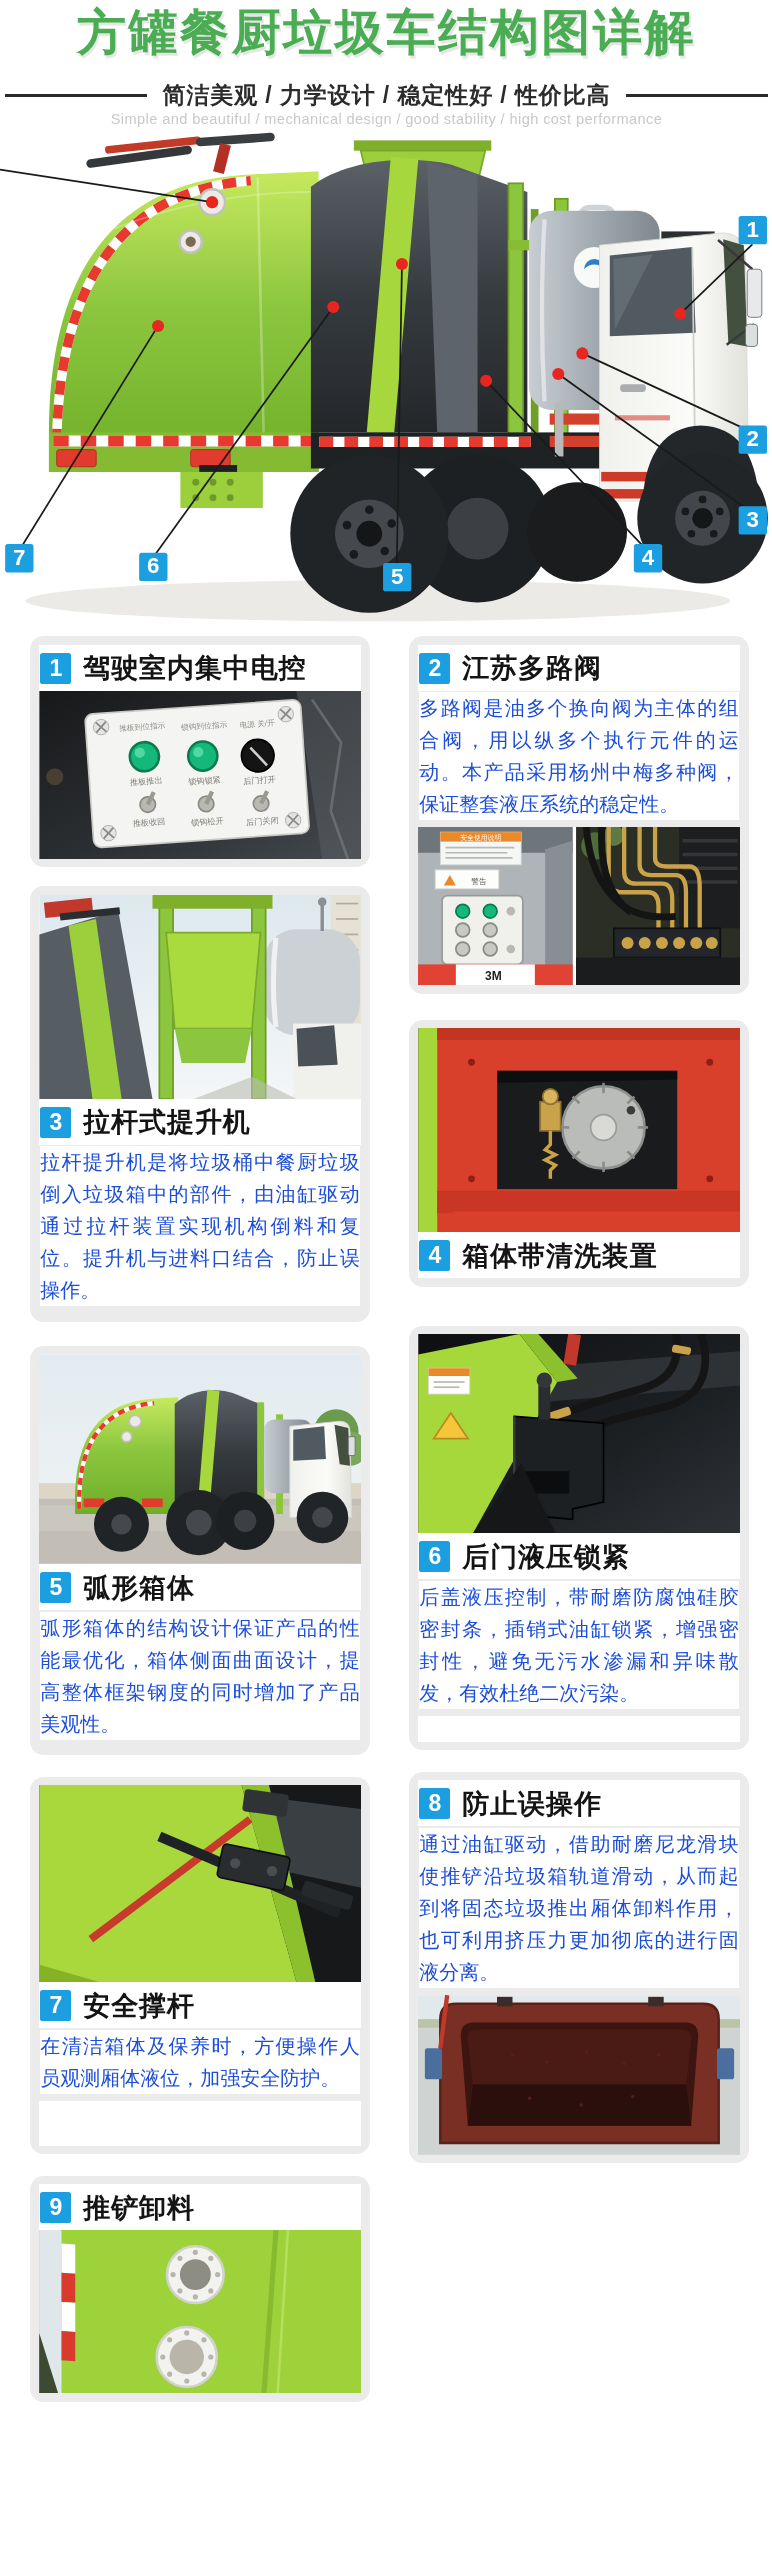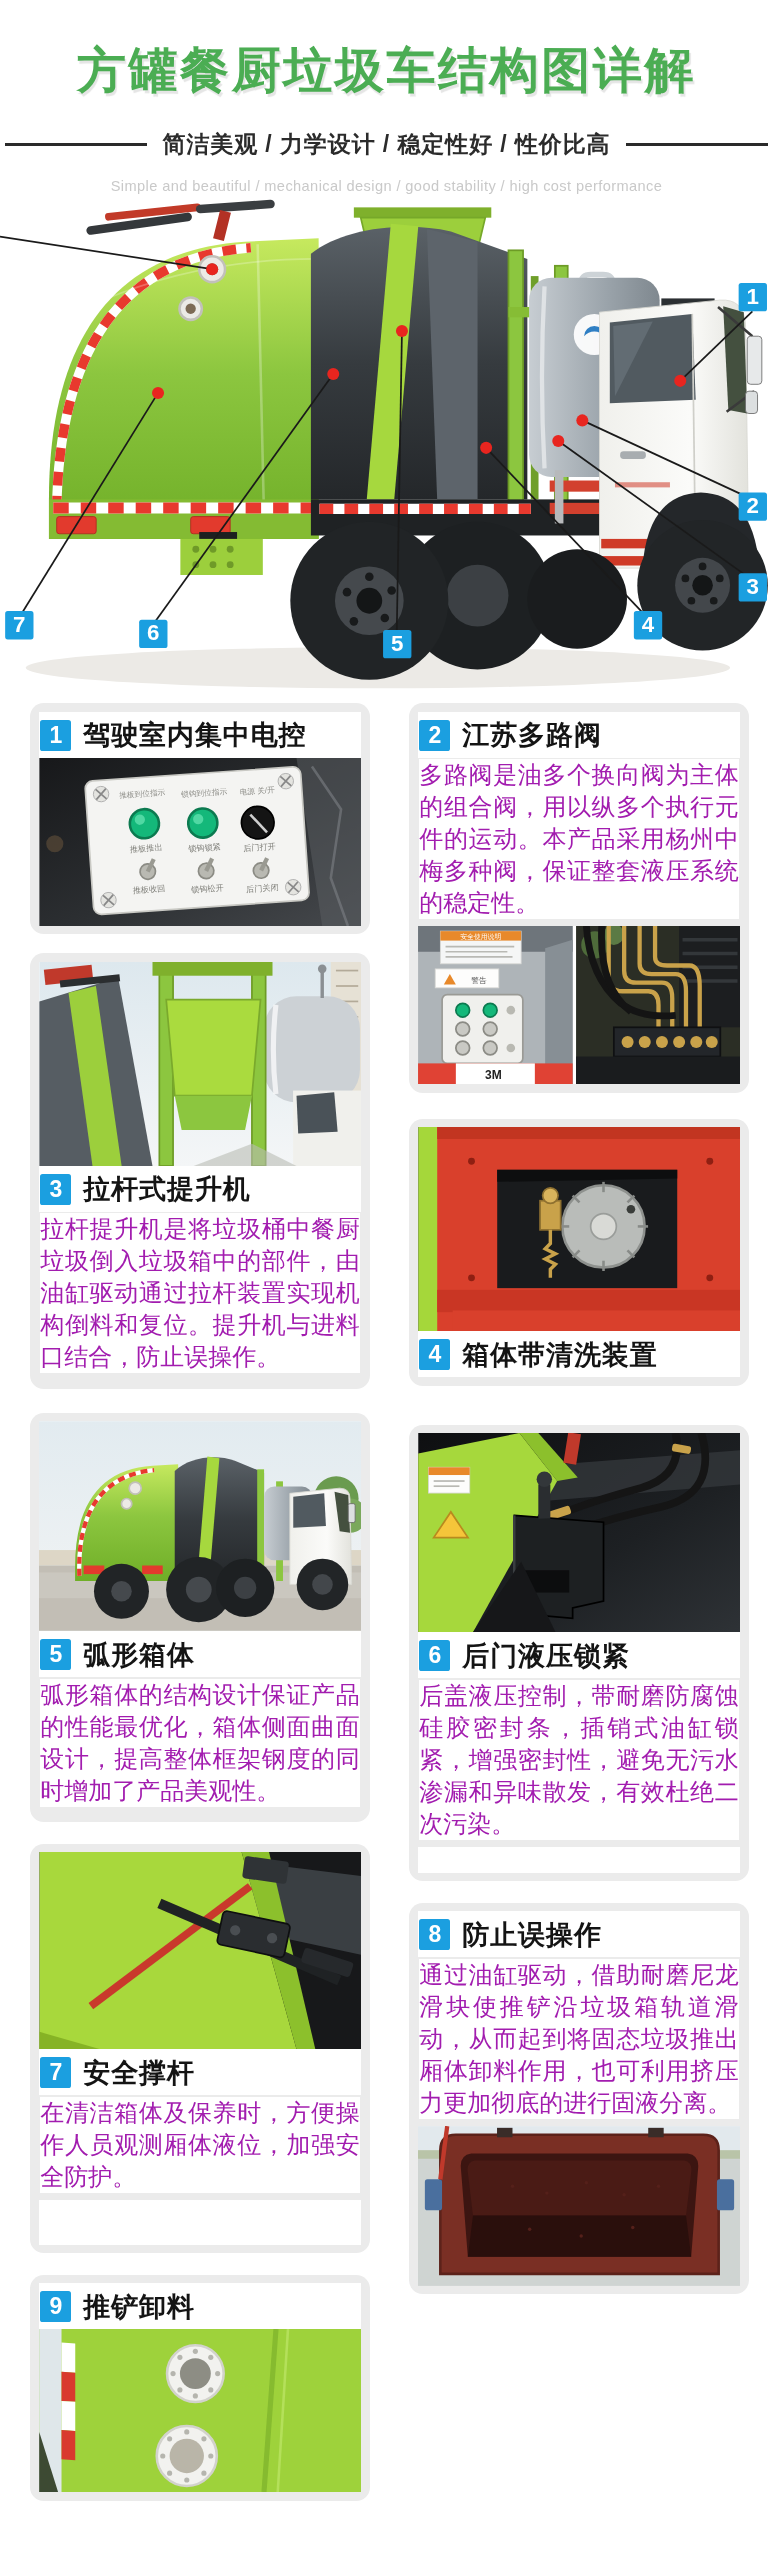--- a/index.html
+++ b/index.html
@@ -2,45 +2,45 @@
 <html style="font-size:13.7px"><head>
 <meta charset="utf-8">
 <style>
   html,body{margin:0;padding:0;}
   body{
     width:773px;height:2576px;background:#ffffff;
     font-family:"Liberation Sans",sans-serif;
     overflow:hidden;position:relative;
   }
   
-  .header{padding-top:38px;text-align:center;}
+  .header{text-align:center;}
   .title{
     margin:0;font-size:49px;font-weight:900;color:#4bad53;
     letter-spacing:2.6px;text-shadow:1.7px 2.6px 0.9px rgba(70,70,70,.14);
   }
-  .subrow{display:flex;align-items:center;justify-content:center;margin-top:25px;gap:15.5px;}
+  .subrow{display:flex;align-items:center;justify-content:center;margin-top:14px;gap:15.5px;}
   .subline{width:142px;height:2.6px;background:#2a2a2a;}
   .subtitle{font-size:23px;font-weight:700;color:#2b2b2b;letter-spacing:0.9px;white-space:nowrap;}
-  .subtitle-en{font-size:14.6px;color:#c9c9c9;margin-top:18px;letter-spacing:0.4px;}
+  .subtitle-en{font-size:14.6px;color:#c9c9c9;margin-top:0;letter-spacing:0.4px;}
   
   .hero{margin-top:3.4px;height:494px;position:relative;}
   .hero svg{display:block;}
   
   .cols{display:flex;padding-left:30px;gap:39px;margin-top:12px;align-items:flex-start;}
   .col{width:340px;display:flex;flex-direction:column;}
   .card{background:#ebebeb;border-radius:13.7px;padding:8.6px;box-sizing:border-box;width:340px;}
   .card-head{display:flex;align-items:center;gap:11px;padding:4.3px 1.7px 3.4px 1.7px;background:#fff;}
   .num-badge{
     flex:0 0 auto;width:31px;height:31px;background:#1b9fe0;color:#fff;
     font-size:23px;font-weight:700;display:flex;align-items:center;justify-content:center;
     border-radius:2.6px;
   }
   .card-title{font-size:27px;font-weight:700;color:#141414;margin:1px;letter-spacing:0.9px;white-space:nowrap;}
   .card-text{
-    font-size:24px;line-height:32px;color:#a21caf;
+    font-size:20px;line-height:32px;color:#1d4ed8;
     margin:1.7px 1.7px 6.9px 1.7px;text-align:justify;background:#fff;
   }
   .photo{position:relative;overflow:hidden;background:#fff;}
   .photo svg{display:block;}
   .mb22{margin-bottom:19px;} .mb28{margin-bottom:24px;} .mb25{margin-bottom:21.5px;}
   .mb30{margin-bottom:26px;} .mb45{margin-bottom:39px;}
   .pad-bottom{height:45px;background:#fff;}
   .pad-bottom-sm{height:26px;background:#fff;}
 </style>
 </head>

